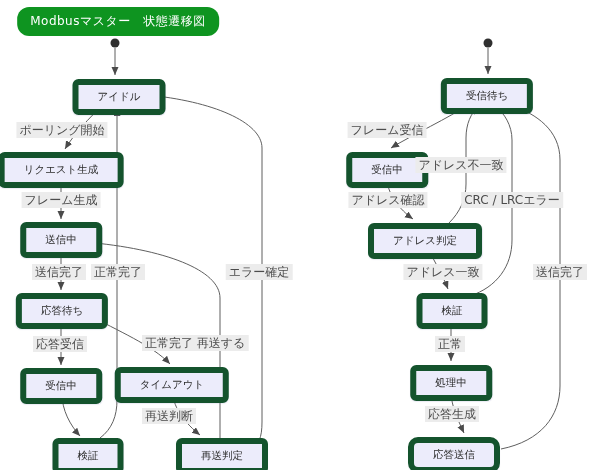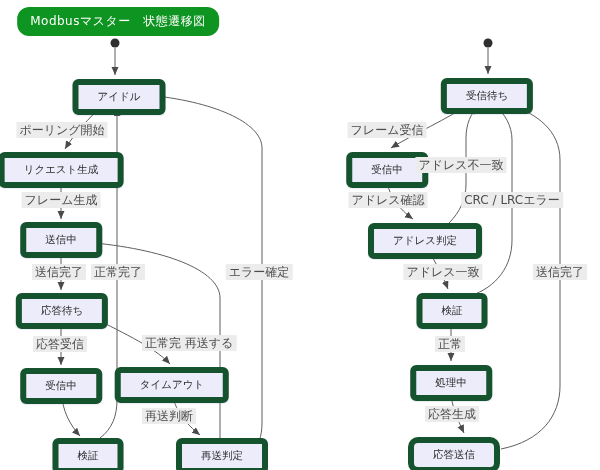--- a/index.html
+++ b/index.html
@@ -72,21 +72,21 @@
   <div class="state" style="left:172px;top:367px;">タイムアウト</div>
   <div class="state" style="left:88px;top:438px;">検証</div>
   <div class="state" style="left:222px;top:438px;">再送判定</div>
 
   <div class="elabel" style="left:62px;top:122px;">ポーリング開始</div>
   <div class="elabel" style="left:61px;top:192px;">フレーム生成</div>
   <div class="elabel" style="left:59px;top:264px;">送信完了</div>
   <div class="elabel" style="left:118px;top:264px;">正常完了</div>
   <div class="elabel" style="left:60px;top:336px;">応答受信</div>
   <div class="elabel" style="left:169px;top:335px;">正常完了</div>
-  <div class="elabel" style="left:209px;top:335px;">再送する</div>
+  <div class="elabel" style="left:221px;top:335px;">再送する</div>
   <div class="elabel" style="left:169px;top:408px;">再送判断</div>
   <div class="elabel" style="left:259px;top:264px;">エラー確定</div>
 
   <div class="state" style="left:487px;top:78px;">受信待ち</div>
   <div class="state" style="left:387px;top:152px;">受信中</div>
   <div class="state" style="left:425px;top:223px;">アドレス判定</div>
   <div class="state" style="left:452px;top:293px;">検証</div>
   <div class="state" style="left:451px;top:365px;">処理中</div>
   <div class="state" style="left:454px;top:437px;border-radius:10px;">応答送信</div>
 

